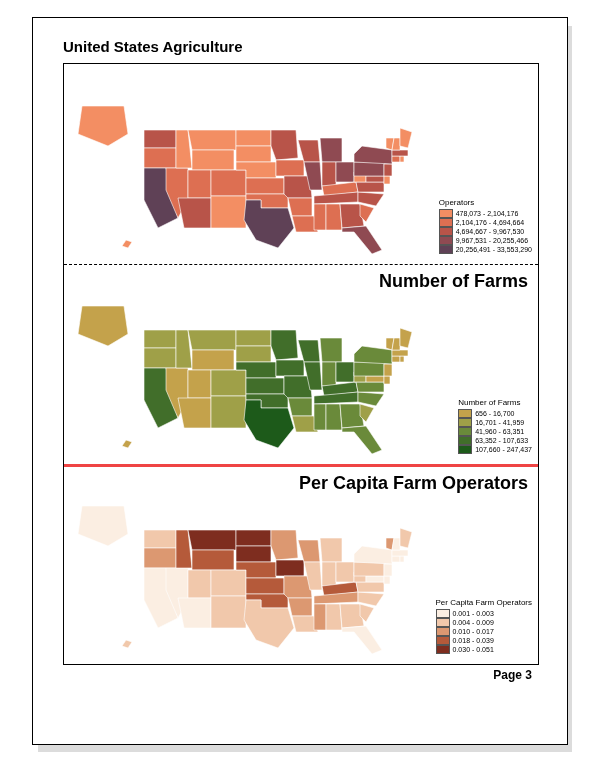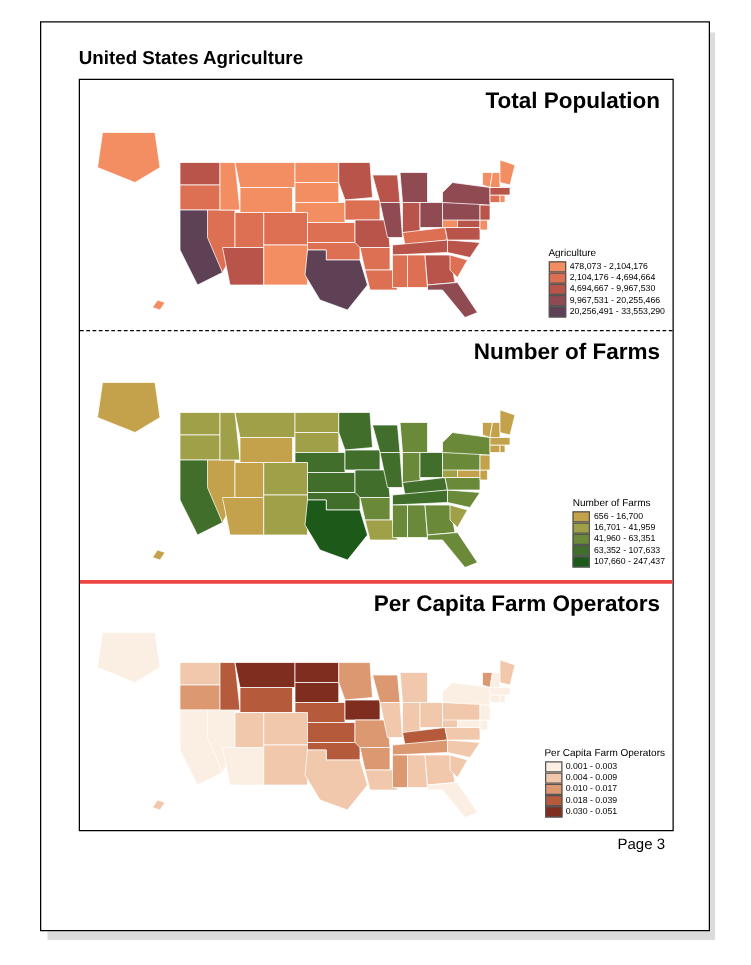--- a/index.html
+++ b/index.html
@@ -79,38 +79,37 @@
   .legend .swatch {
     width: 12px; height: 7px;
     border: 0.5px solid #555;
     display: inline-block;
   }
   .pagenum {
     position: absolute;
     right: 6px;
     bottom: -18px;
     font-size: 12px;
-    font-weight: normal;
+    font-weight: bold;
   }
 </style>
 </head>
 <body>
 
 <div class="page-shadow"></div>
 <div class="page">
   <div class="inner">
 
     <div class="headings">
       <div class="h-small">United States Agriculture</div>
     </div>
 
     <div class="maps-frame" style="position:relative;">
 
       <div class="panel">
-        <div class="panel-title">Total Population</div>
         <svg class="map-svg" width="370" height="172" viewBox="0 0 370 172">
           <g>
               <path d="M78 40 L110 40 L110 58 L78 58 Z" fill="#b85449" stroke="#fff" stroke-width="0.6"></path>
               <path d="M78 58 L110 58 L110 78 L78 78 Z" fill="#dd6f52" stroke="#fff" stroke-width="0.6"></path>
               <path d="M78 78 L100 78 L112 128 L92 138 L78 110 Z" fill="#5f4156" stroke="#fff" stroke-width="0.6"></path>
               <path d="M100 78 L122 78 L122 110 L112 128 L100 100 Z" fill="#dd6f52" stroke="#fff" stroke-width="0.6"></path>
               <path d="M110 40 L122 40 L126 78 L110 78 Z" fill="#f38e63" stroke="#fff" stroke-width="0.6"></path>
               <path d="M122 40 L170 40 L170 60 L126 60 Z" fill="#f38e63" stroke="#fff" stroke-width="0.6"></path>
               <path d="M126 60 L168 60 L168 80 L126 80 Z" fill="#f38e63" stroke="#fff" stroke-width="0.6"></path>
               <path d="M122 80 L145 80 L145 108 L122 108 Z" fill="#dd6f52" stroke="#fff" stroke-width="0.6"></path>
@@ -152,21 +151,21 @@
               <path d="M334 66 L338 66 L338 72 L334 72 Z" fill="#f38e63" stroke="#fff" stroke-width="0.6"></path>
               <path d="M326 60 L342 60 L342 66 L326 66 Z" fill="#b85449" stroke="#fff" stroke-width="0.6"></path>
               <path d="M320 48 L328 48 L326 60 L320 58 Z" fill="#f38e63" stroke="#fff" stroke-width="0.6"></path>
               <path d="M328 48 L334 48 L334 60 L326 60 Z" fill="#f38e63" stroke="#fff" stroke-width="0.6"></path>
               <path d="M334 38 L346 42 L342 58 L334 56 Z" fill="#f38e63" stroke="#fff" stroke-width="0.6"></path>
               <path d="M16 16 L58 16 L62 44 L42 56 L12 44 Z" fill="#f38e63" stroke="#fff" stroke-width="0.6"></path>
               <path d="M60 150 L66 152 L62 158 L56 156 Z" fill="#f38e63" stroke="#fff" stroke-width="0.6"></path>
             </g>
         </svg>
         <div class="legend">
-          <div class="legend-title">Agriculture</div>
+          <div class="legend-title">Operators</div>
           <div>
               <div class="row">
             <span class="swatch" style="background:#f38e63"></span>
             <span>478,073 - 2,104,176</span>
           </div>
               <div class="row">
             <span class="swatch" style="background:#dd6f52"></span>
             <span>2,104,176 - 4,694,664</span>
           </div>
               <div class="row">

